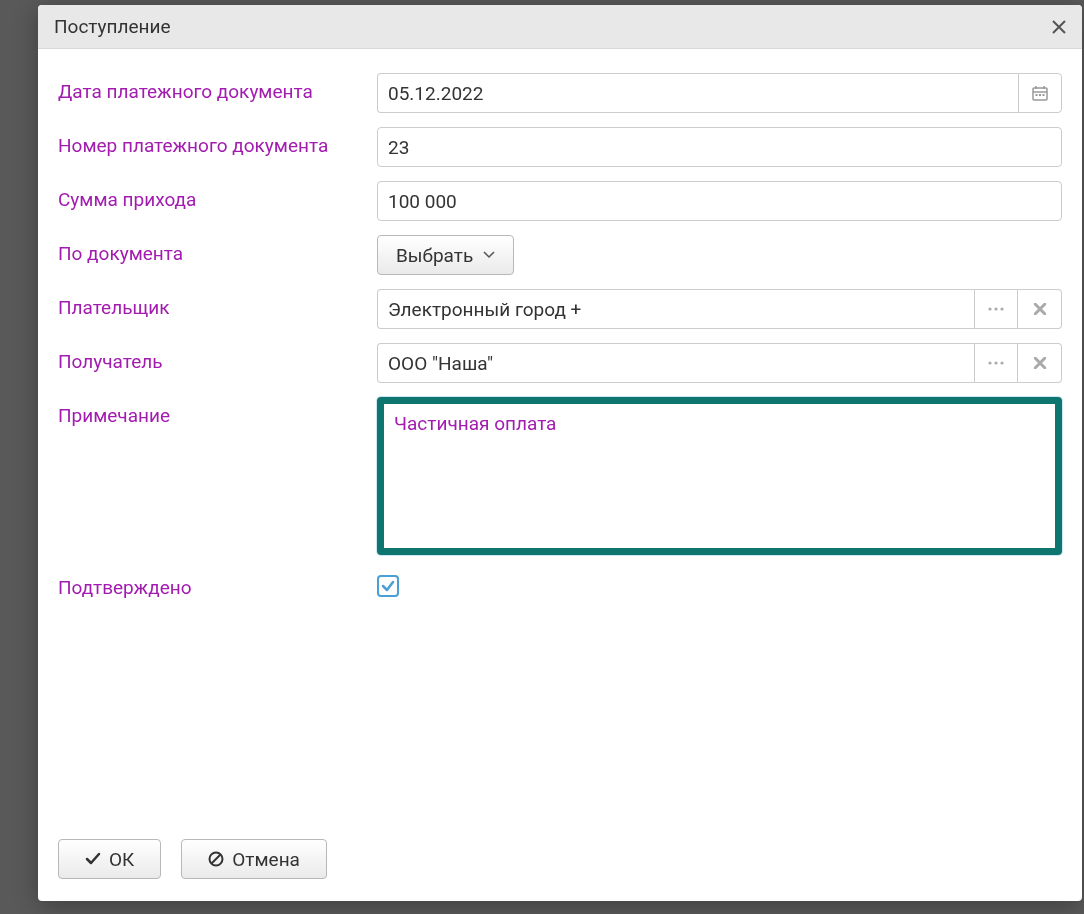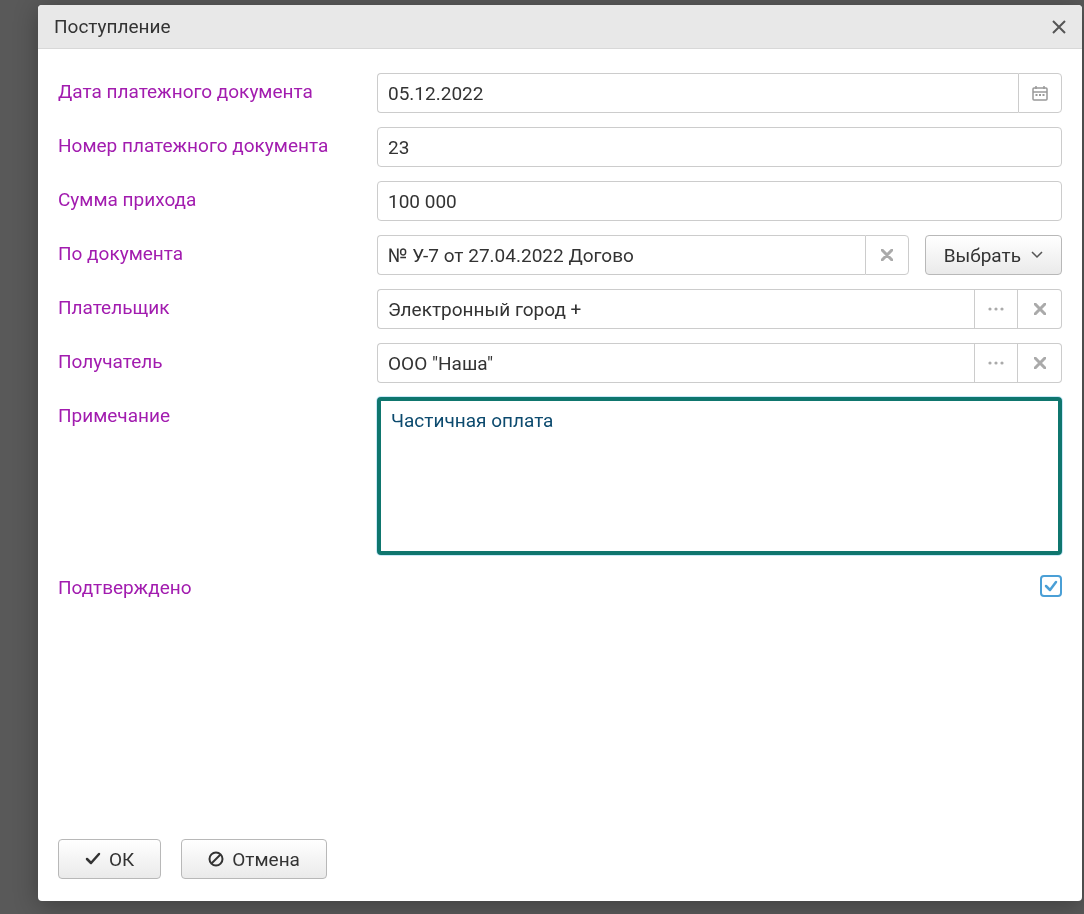--- a/index.html
+++ b/index.html
@@ -61,21 +61,20 @@
       width: 319px;
       font-size: 19px;
       color: #a21caf;
       padding-top: 7px;
       flex-shrink: 0;
     }
     .form-control-wrap {
       flex: 1;
       display: flex;
       gap: 0;
-      justify-content: flex-end;
     }
     .input {
       width: 100%;
       height: 40px;
       border: 1px solid #ccc;
       border-radius: 4px;
       padding: 0 10px;
       font-size: 19px;
       color: #333;
       font-family: inherit;
@@ -137,26 +136,26 @@
       display: inline-flex;
       align-items: center;
       gap: 10px;
       cursor: pointer;
       font-family: inherit;
       flex-shrink: 0;
     }
     .textarea {
       width: 100%;
       height: 158px;
-      border: 4px solid #0f766e;
+      border: 7px solid #0f766e;
       box-shadow: 0 0 0 1px #c9e9f9;
       border-radius: 4px;
       padding: 8px 10px;
       font-size: 19px;
-      color: #0c4a6e;
+      color: #a21caf;
       font-family: inherit;
       resize: none;
     }
     .checkbox-wrap {
       display: inline-flex;
       align-items: center;
       justify-content: center;
       width: 22px;
       height: 22px;
       border: 2px solid #4a9fd6;
@@ -232,28 +231,20 @@
     <div class="form-row">
       <div class="form-label">Сумма прихода</div>
       <div class="form-control-wrap">
         <input class="input" value="100 000" style="">
       </div>
     </div>
 
     <div class="form-row">
       <div class="form-label">По документа</div>
       <div class="form-control-wrap row-doc">
-        <div class="doc-input-group">
-          <input class="input" value="№ У-7 от 27.04.2022 Догово" style="">
-          <button class="input-group-btn" style="border-top-right-radius:4px;border-bottom-right-radius:4px;">
-            <svg class="icon-svg" width="12" height="12" viewBox="0 0 12 12">
-                <path d="M1 1 L11 11 M11 1 L1 11" stroke="#aaa" stroke-width="3" stroke-linecap="round"></path>
-              </svg>
-          </button>
-        </div>
         <button class="btn-select">
           <span>Выбрать</span>
           <svg class="icon-svg" width="12" height="8" viewBox="0 0 12 8">
               <path d="M1 1 L6 6 L11 1" stroke="#555" stroke-width="1.5" fill="none"></path>
             </svg>
         </button>
       </div>
     </div>
 
     <div class="form-row">

